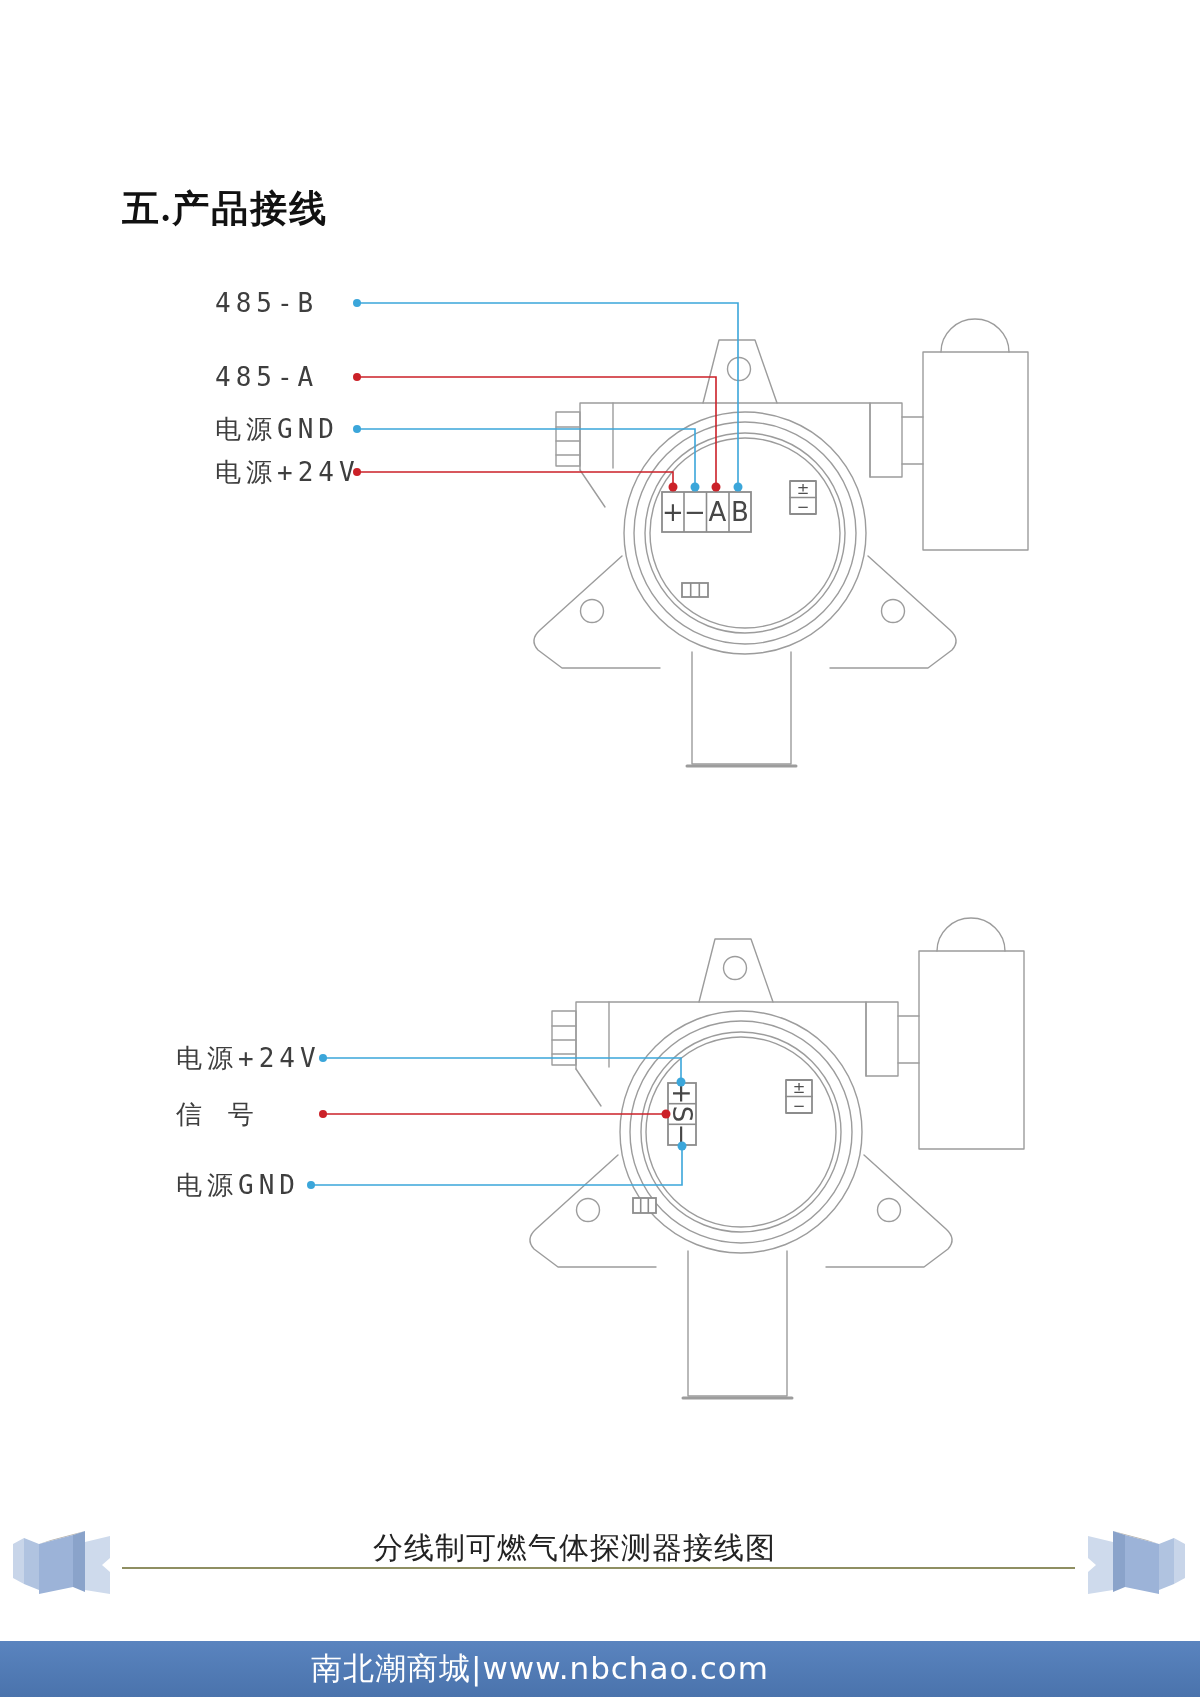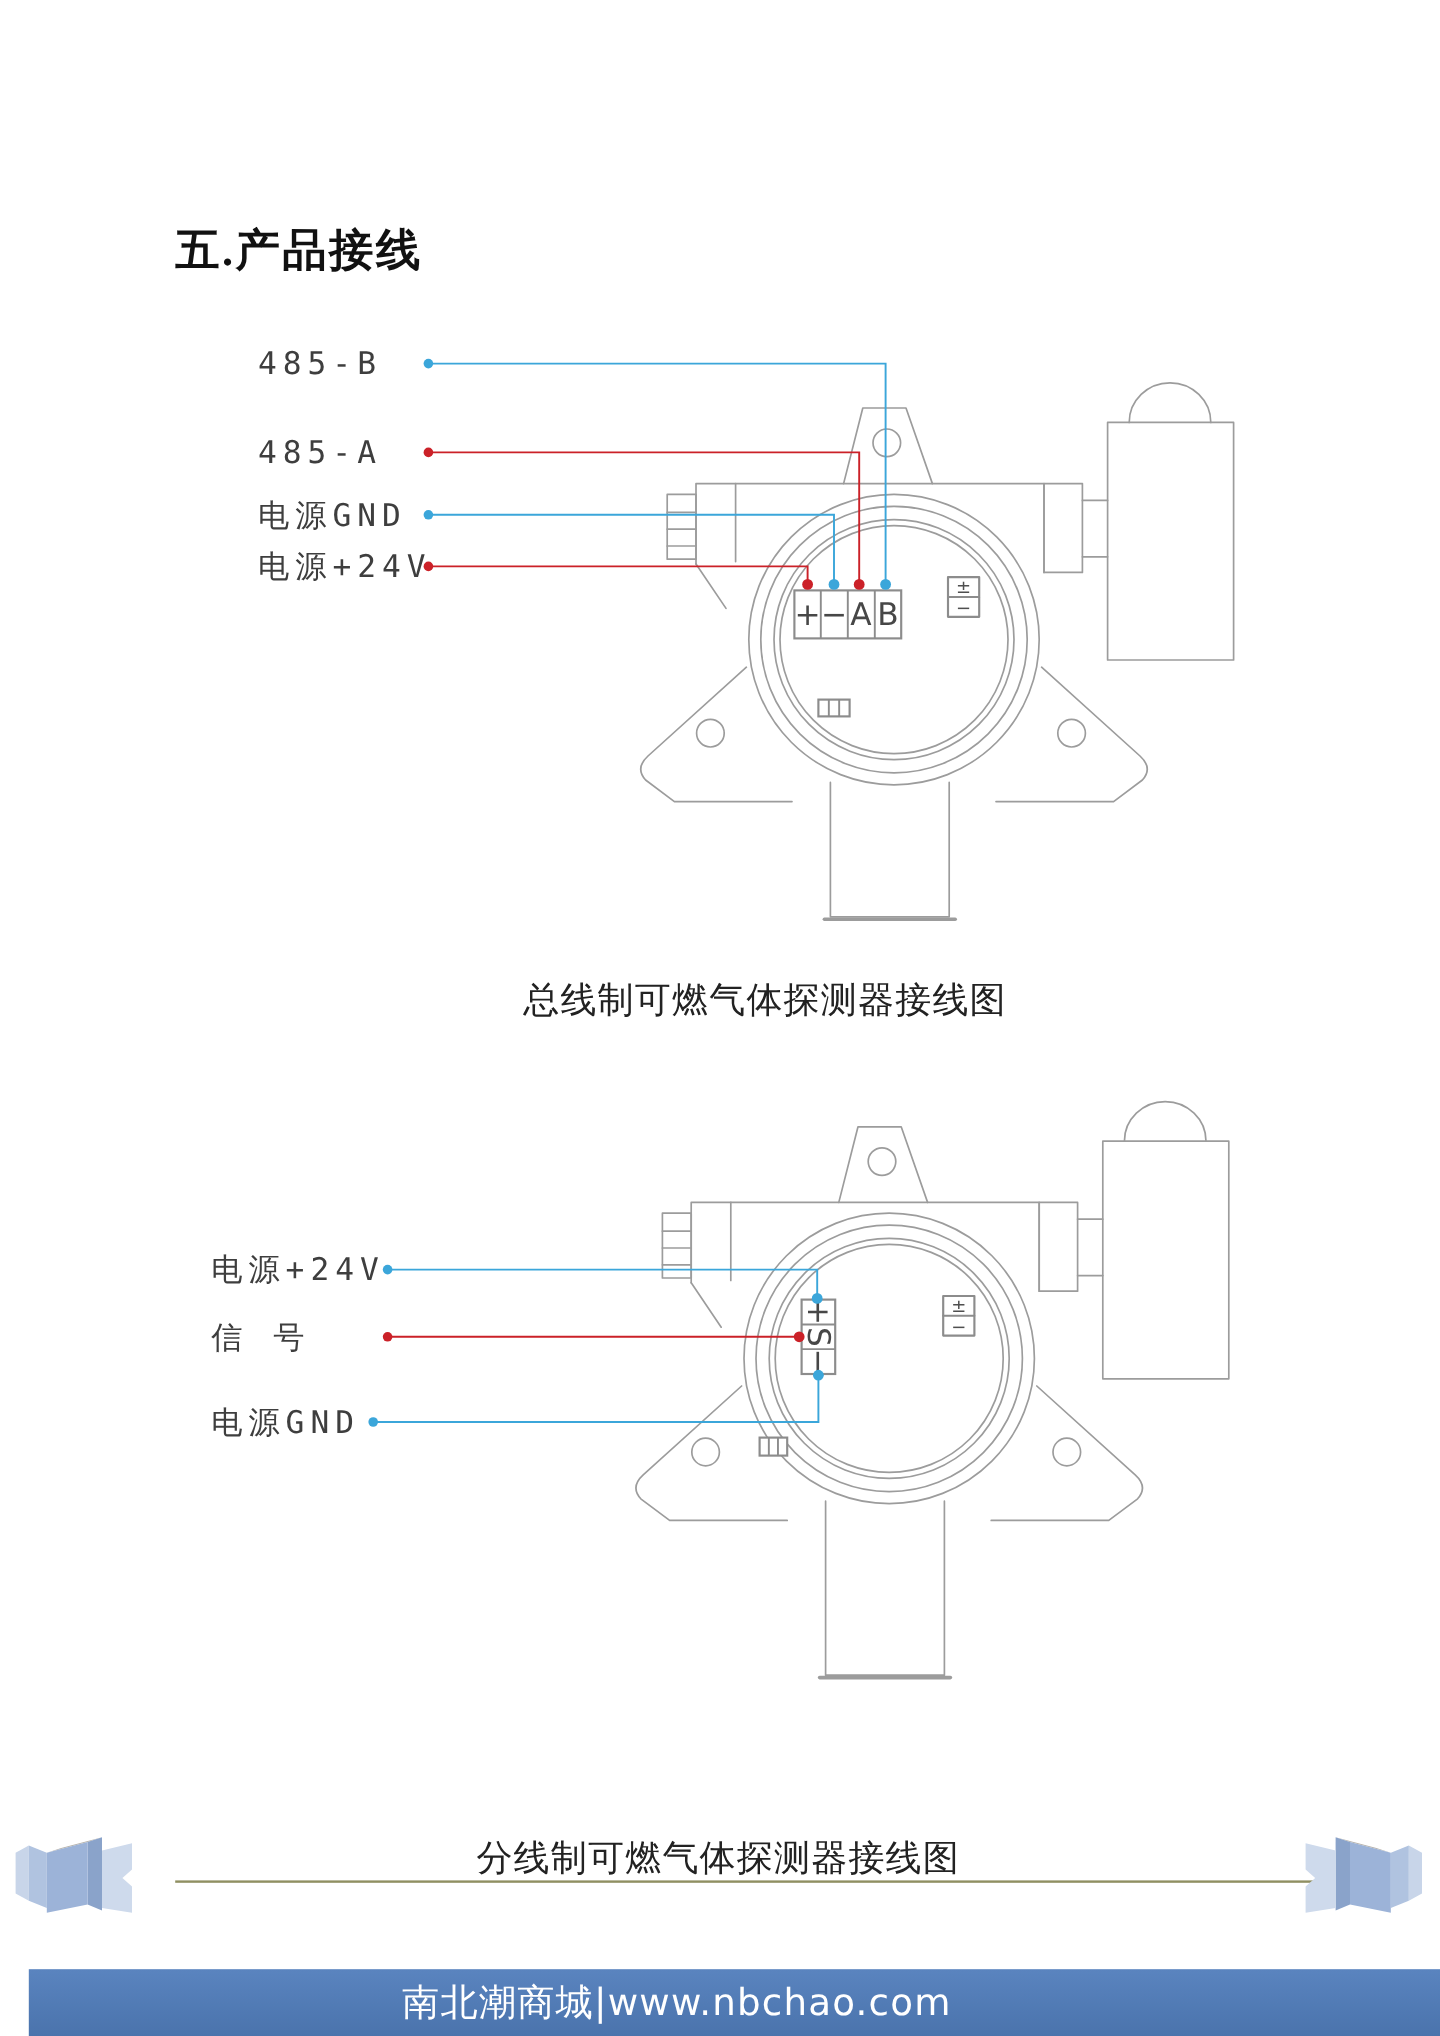--- a/index.html
+++ b/index.html
@@ -1,18 +1,18 @@
 <!DOCTYPE html>
 <html><head>
 <meta charset="utf-8">
 <style>
   html,body{margin:0;padding:0;background:#fff;}
   .page{position:relative;width:1200px;height:1697px;background:#ffffff;overflow:hidden;
         font-family:"Liberation Serif", serif;}
-  .abs{position:absolute;margin-left:24px;}
+  .abs{position:absolute;}
   .page-title{font-family:"Liberation Serif", serif;font-weight:bold;font-size:37px;
               color:#111;letter-spacing:2px;}
   .caption{font-family:"Liberation Serif", serif;font-size:30px;color:#222;letter-spacing:1px;}
   svg{position:absolute;overflow:visible;}
   .ol{stroke:#9C9C9C;fill:none;stroke-width:1.4;stroke-linejoin:round;stroke-linecap:round;}
   .olf{fill:#ffffff;stroke:#8C8C8C;stroke-width:1.8;}
   .oll{stroke:#8C8C8C;stroke-width:1.6;fill:none;}
   .tl{font-family:"DejaVu Sans", sans-serif;font-size:26px;fill:#474747;text-anchor:middle;stroke:none;}
   .pm{font-family:"DejaVu Sans", sans-serif;font-size:15px;fill:#4f4f4f;text-anchor:middle;stroke:none;}
   .lab{font-family:"DejaVu Sans Mono", monospace;font-size:26px;fill:#3E3E3E;letter-spacing:5px;stroke:none;}
@@ -115,21 +115,20 @@
     <circle class="d-blue" cx="695" cy="487" r="4.5"></circle>
     <circle class="d-red" cx="357" cy="472" r="4"></circle>
     <circle class="d-red" cx="673" cy="487" r="4.5"></circle>
 
     <text class="lab" x="215" y="312">485-B</text>
     <text class="lab" x="215" y="386">485-A</text>
     <text class="lab" x="215" y="438">电源GND</text>
     <text class="lab" x="215" y="481">电源+24V</text>
   </svg>
 
-  <div class="abs caption" style="left:412px;top:813px;">总线制可燃气体探测器接线图</div>
 
   <svg style="left:0;top:850px;" width="1200" height="560" viewBox="0 850 1200 560" xmlns="http://www.w3.org/2000/svg" xmlns:xlink="http://www.w3.org/1999/xlink">
 
     <use href="#detector-body" xlink:href="#detector-body" transform="translate(-4,599)"></use>
 
     <g class="ol">
       <path d="M 688,1251 L 688,1396 L 787,1396 L 787,1251"></path>
       <line x1="683" y1="1398" x2="792" y2="1398" style="stroke-width:3"></line>
     </g>
 

